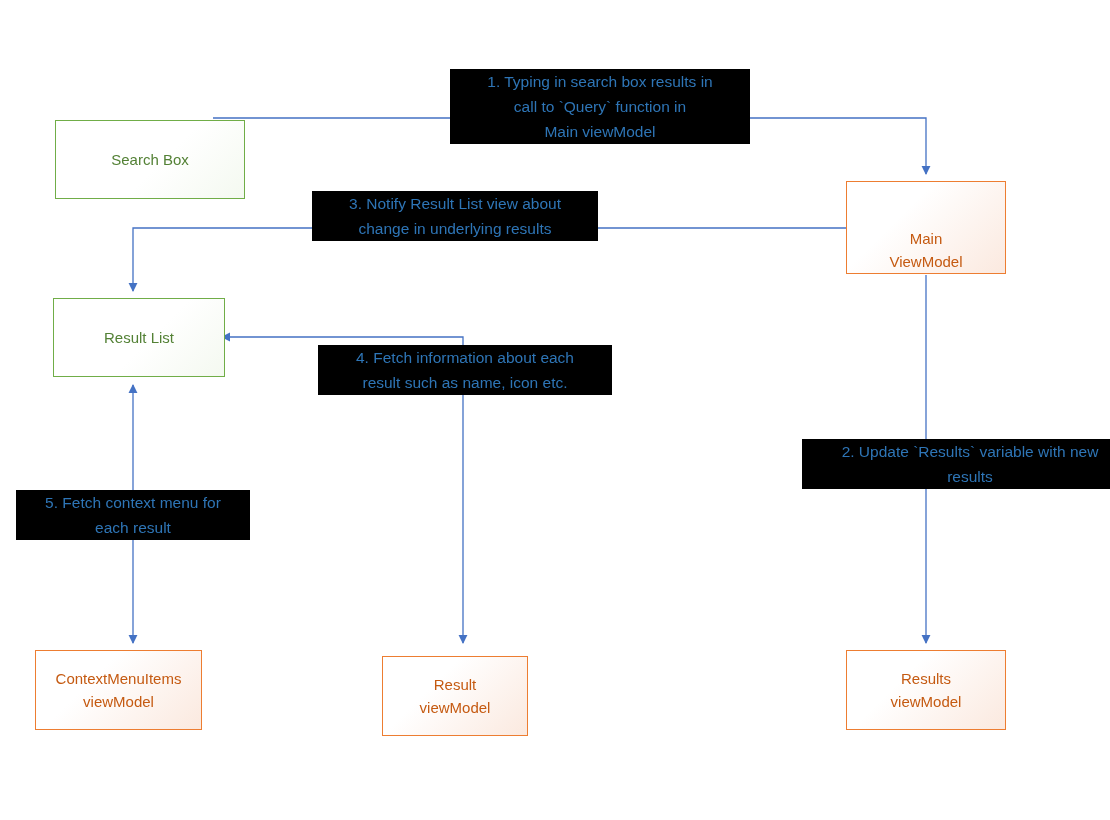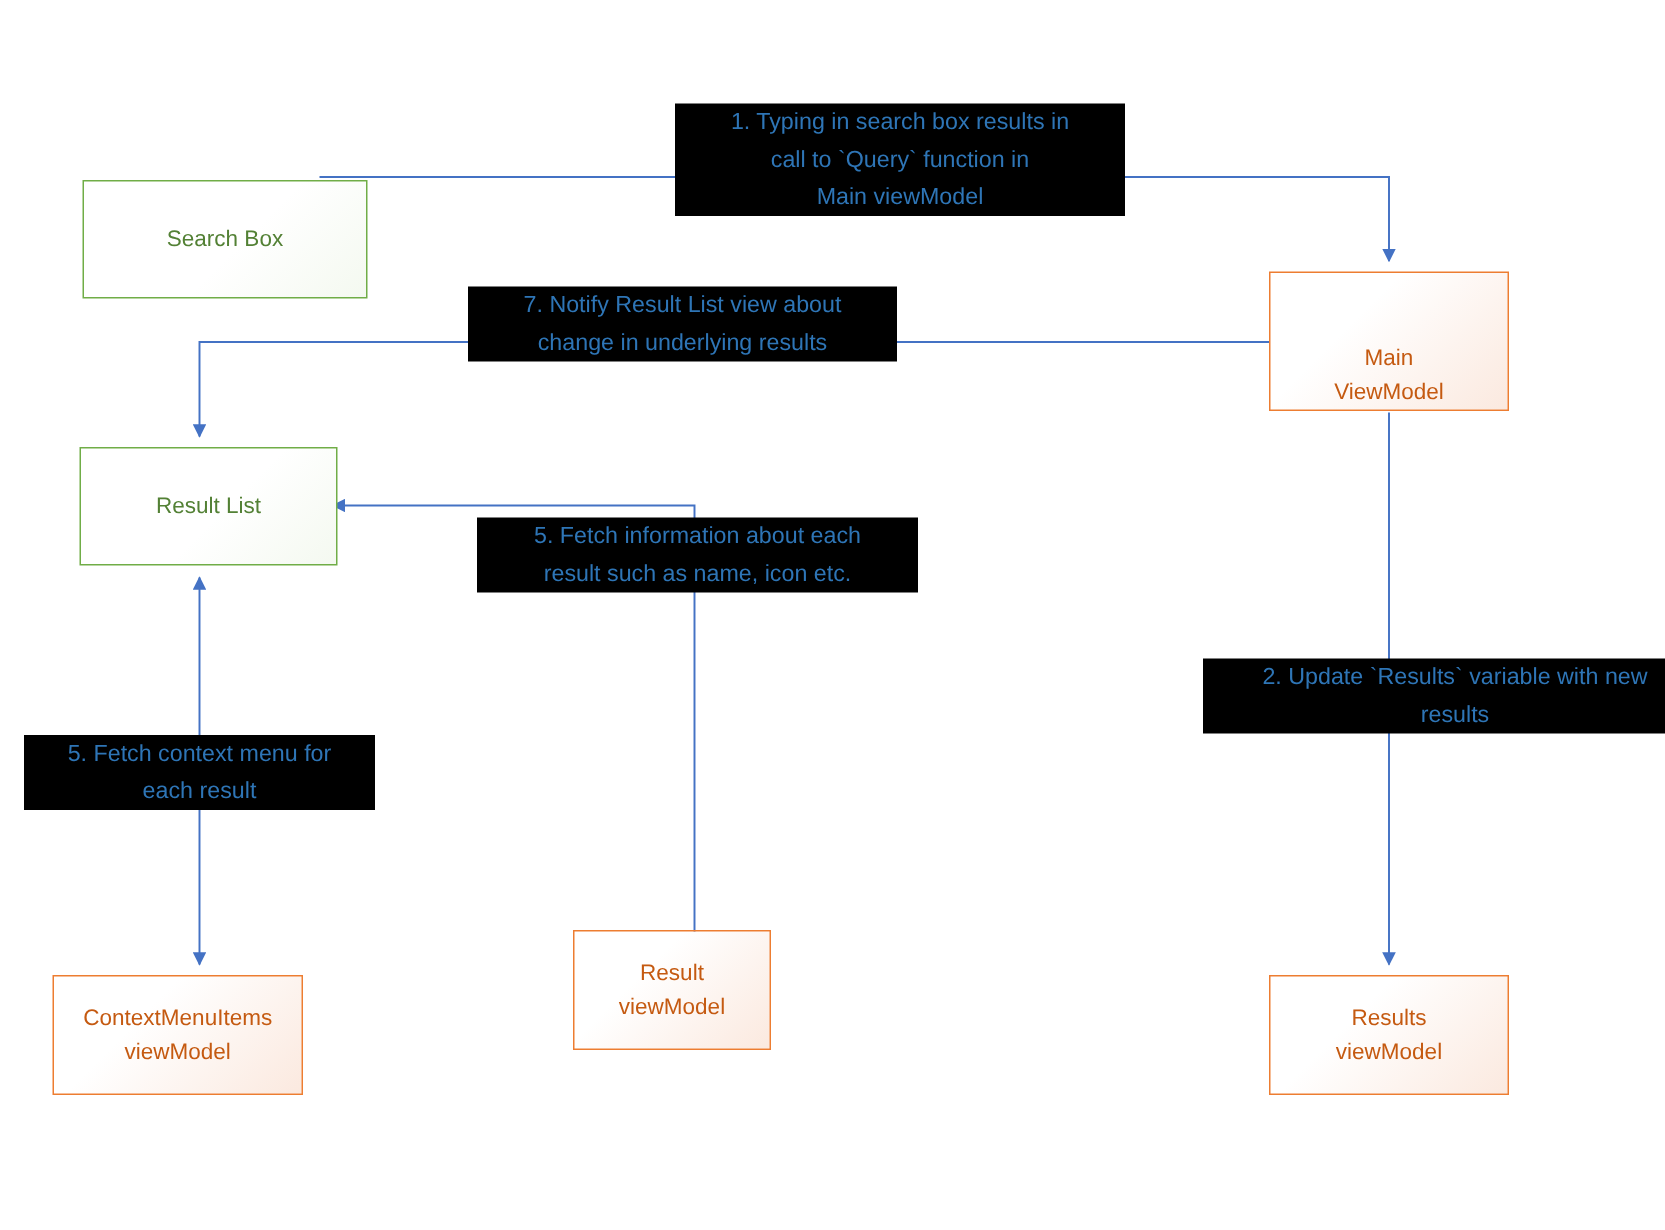--- a/index.html
+++ b/index.html
@@ -59,21 +59,21 @@
     white-space: pre-line;
     background: #000000;
     z-index: 3;
     padding: 0 2px;
   }
   
   #box-search      { left: 55px;  top: 78px;  width: 190px; height: 79px; margin-top: 42px; }
   #box-mainvm      { left: 846px; top: 181px; width: 160px; height: 93px; align-items: flex-end; }
   #box-resultlist  { left: 53px;  top: 298px; width: 172px; height: 79px; }
   #box-ctxvm       { left: 35px;  top: 650px; width: 167px; height: 80px; }
-  #box-resultvm    { left: 382px; top: 620px; width: 132px; height: 80px; }
+  #box-resultvm    { left: 382px; top: 656px; width: 146px; height: 80px; }
   #box-resultsvm   { left: 846px; top: 650px; width: 160px; height: 80px; }
   
   #label-step1 { left: 450px; top: 69px;  width: 300px; }
   #label-step3 { left: 312px; top: 191px; width: 286px; }
   #label-step4 { left: 318px; top: 345px; width: 294px; }
   #label-step2 { left: 802px; top: 439px; width: 336px; }
   #label-step5 { left: 16px;  top: 490px; width: 234px; }
 </style>
 </head>
 <body>
@@ -123,24 +123,24 @@
 
   <div class="node orange" id="box-resultsvm">
     <span>Results
 viewModel</span>
   </div>
 
   <div class="step-label" id="label-step1">1. Typing in search box results in
 call to `Query` function in
 Main viewModel</div>
 
-  <div class="step-label" id="label-step3">7. Notify Result List view about
+  <div class="step-label" id="label-step3">3. Notify Result List view about
 change in underlying results</div>
 
-  <div class="step-label" id="label-step4">5. Fetch information about each
+  <div class="step-label" id="label-step4">4. Fetch information about each
 result such as name, icon etc.</div>
 
   <div class="step-label" id="label-step2">2. Update `Results` variable with new
 results</div>
 
   <div class="step-label" id="label-step5">5. Fetch context menu for
 each result</div>
 
 </div>
 

